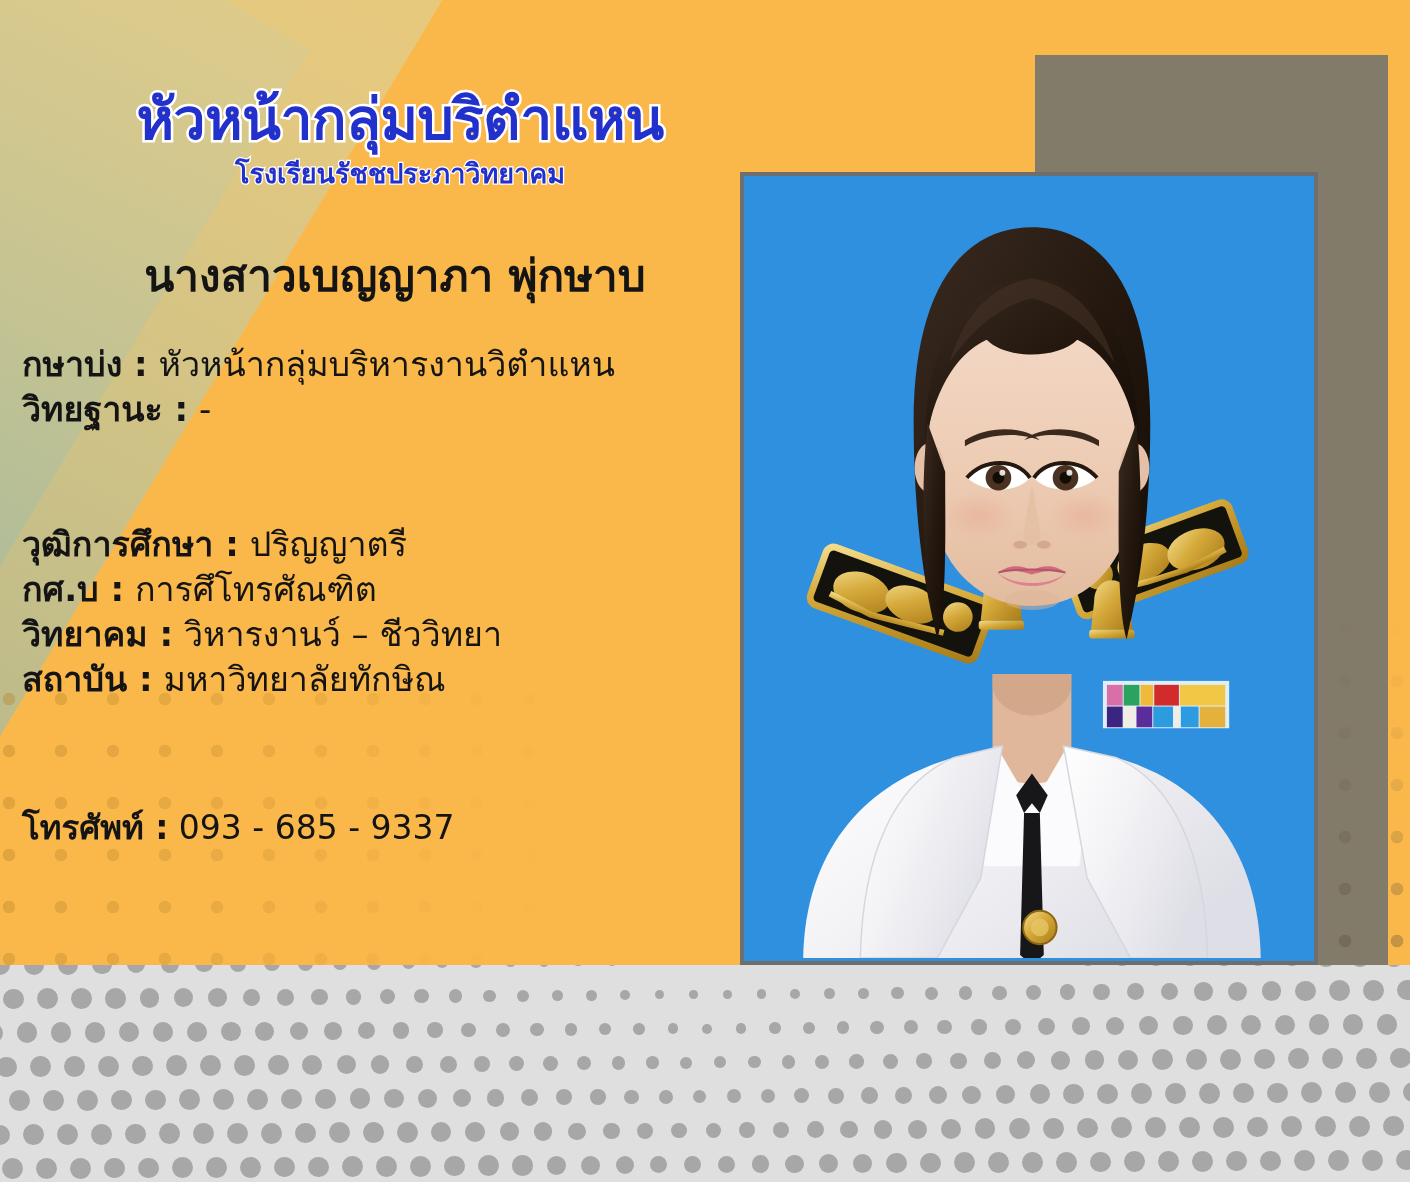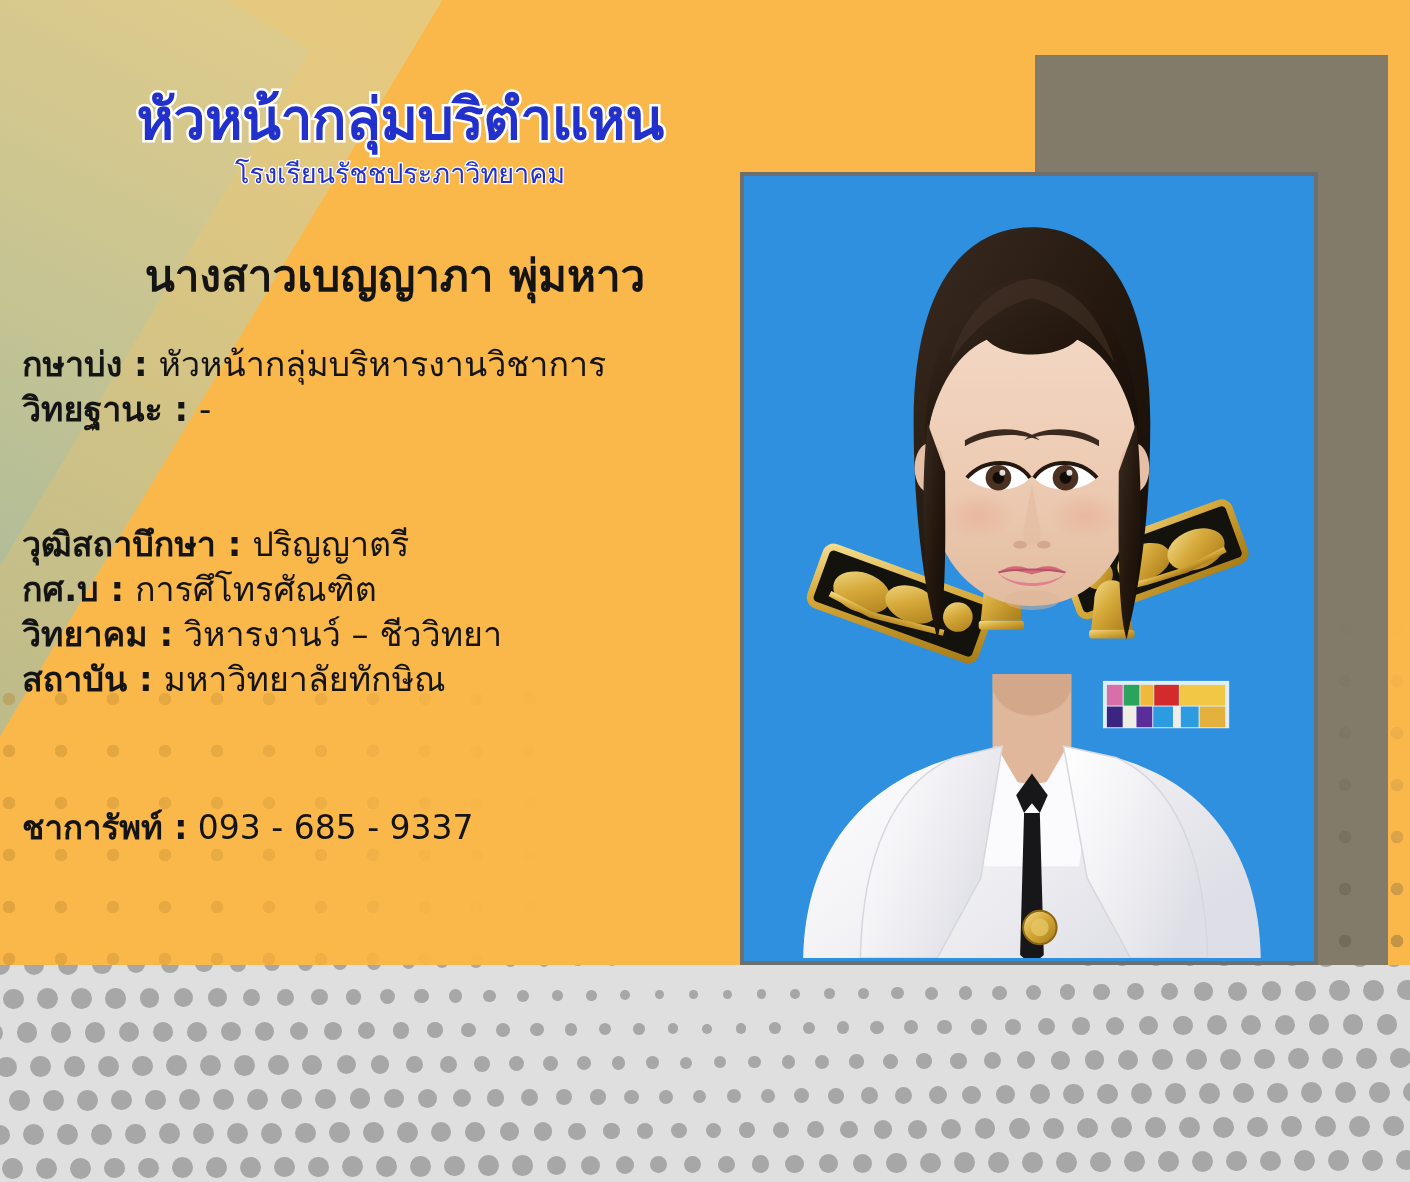--- a/index.html
+++ b/index.html
@@ -132,21 +132,21 @@
     -webkit-text-stroke:5px #ffffff;
     paint-order:stroke fill;
     white-space:nowrap;
   }
   .subtitle {
     position:absolute;
     left:0; top:152px;
     width:800px;
     text-align:center;
     font-size:27px;
-    font-weight:400;
+    font-weight:700;
     color:#2230CC;
     -webkit-text-stroke:2.5px #ffffff;
     paint-order:stroke fill;
     white-space:nowrap;
   }
   .person-name {
     position:absolute;
     left:0; top:240px;
     width:790px;
     text-align:center;
@@ -330,55 +330,55 @@
       <path d="M258 402 C274 398 310 398 326 402" stroke="#B4536A" stroke-width="2" fill="none"></path>
 
       <ellipse cx="292" cy="430" rx="28" ry="10" fill="#DDB396" opacity="0.5"></ellipse>
     </svg>
   </div>
 
   <div class="text-layer">
 
     <div class="title">หัวหน้ากลุ่มบริตำแหน</div>
     <div class="subtitle">โรงเรียนรัชชประภาวิทยาคม</div>
-    <div class="person-name">นางสาวเบญญาภา พุ่มหาว</div>
+    <div class="person-name">นางสาวเบญญาภา พุ่กษาบ</div>
 
     <div class="info-group" id="group-position">
       <div class="info-line">
         <span class="lbl">กษาบ่ง  :</span>
-        <span class="val">หัวหน้ากลุ่มบริหารงานวิชาการ</span>
+        <span class="val">หัวหน้ากลุ่มบริหารงานวิตำแหน</span>
       </div>
       <div class="info-line">
         <span class="lbl">วิทยฐานะ :</span>
         <span class="val">-</span>
       </div>
     </div>
 
     <div class="info-group" id="group-education">
       <div class="info-line">
-        <span class="lbl">วุฒิสถาบึกษา :</span>
+        <span class="lbl">วุฒิการศึกษา :</span>
         <span class="val">ปริญญาตรี</span>
       </div>
       <div class="info-line">
         <span class="lbl">กศ.บ :</span>
         <span class="val">การศึโทรศัณฑิต</span>
       </div>
       <div class="info-line">
         <span class="lbl">วิทยาคม :</span>
         <span class="val">วิหารงานว์ – ชีววิทยา</span>
       </div>
       <div class="info-line">
         <span class="lbl">สถาบัน :</span>
         <span class="val">มหาวิทยาลัยทักษิณ</span>
       </div>
     </div>
 
     <div class="info-group" id="group-contact">
       <div class="info-line">
-        <span class="lbl">ชาการัพท์ :</span>
+        <span class="lbl">โทรศัพท์ :</span>
         <span class="val">093 - 685 - 9337</span>
       </div>
     </div>
 
   </div>
 
   <div class="bottom-strip">
     <div class="halftone" id="halftone">
         <div class="dot" style="height: 20.8px; width: 20.8px; left: -10.4px; top: -10.4px; background: rgb(167, 167, 167);"></div>
         <div class="dot" style="height: 20.6px; width: 20.6px; left: 23.7px; top: -10.5px; background: rgb(167, 167, 167);"></div>

